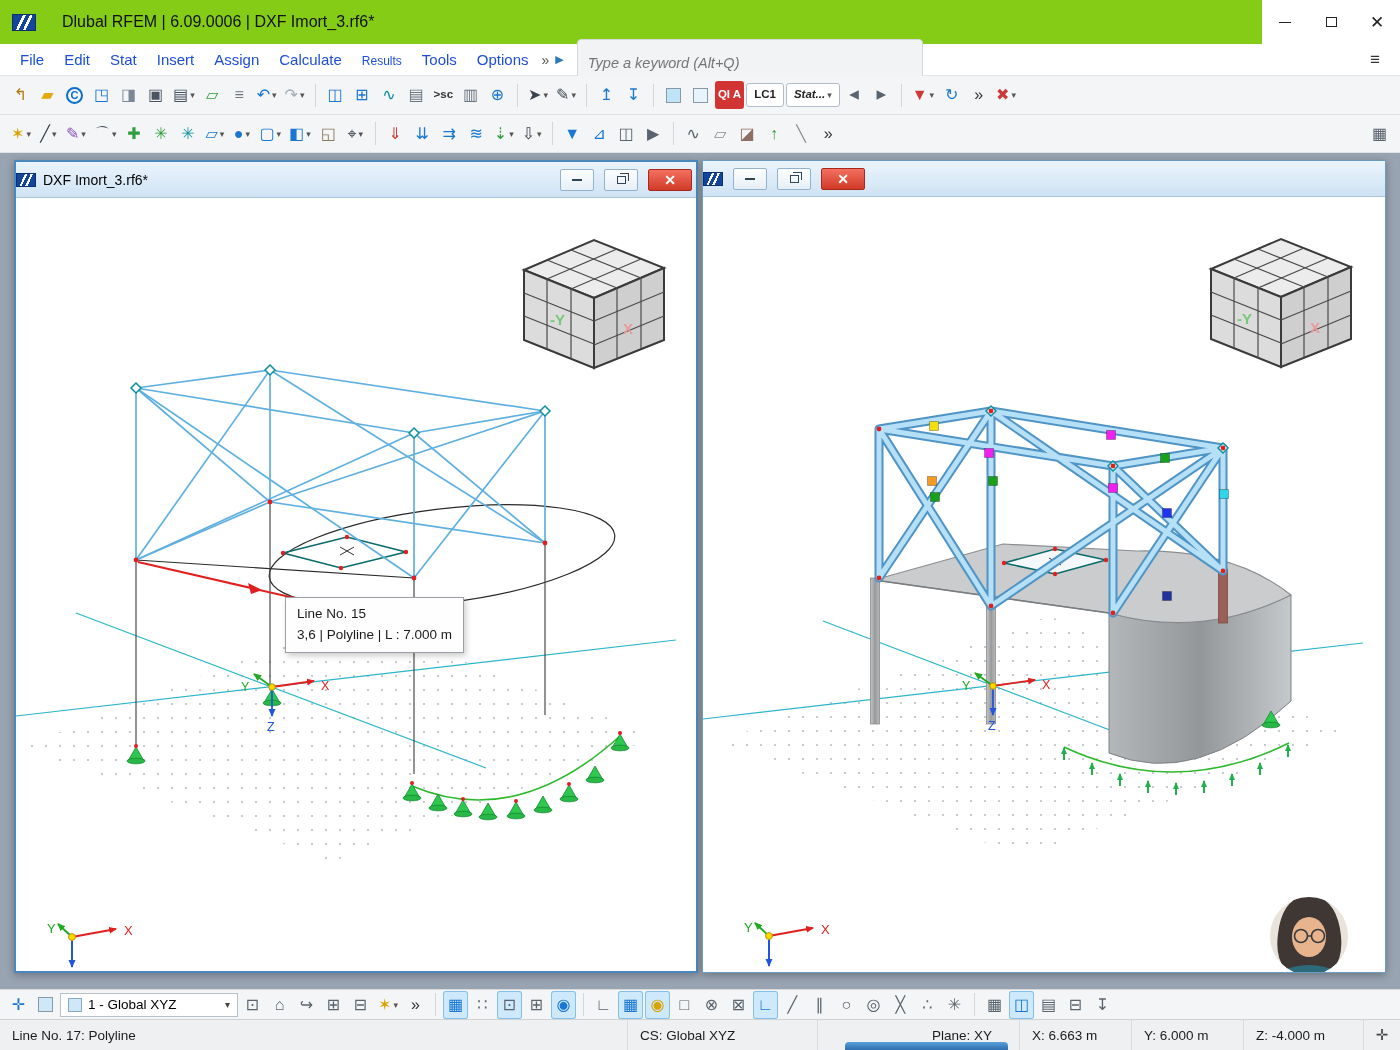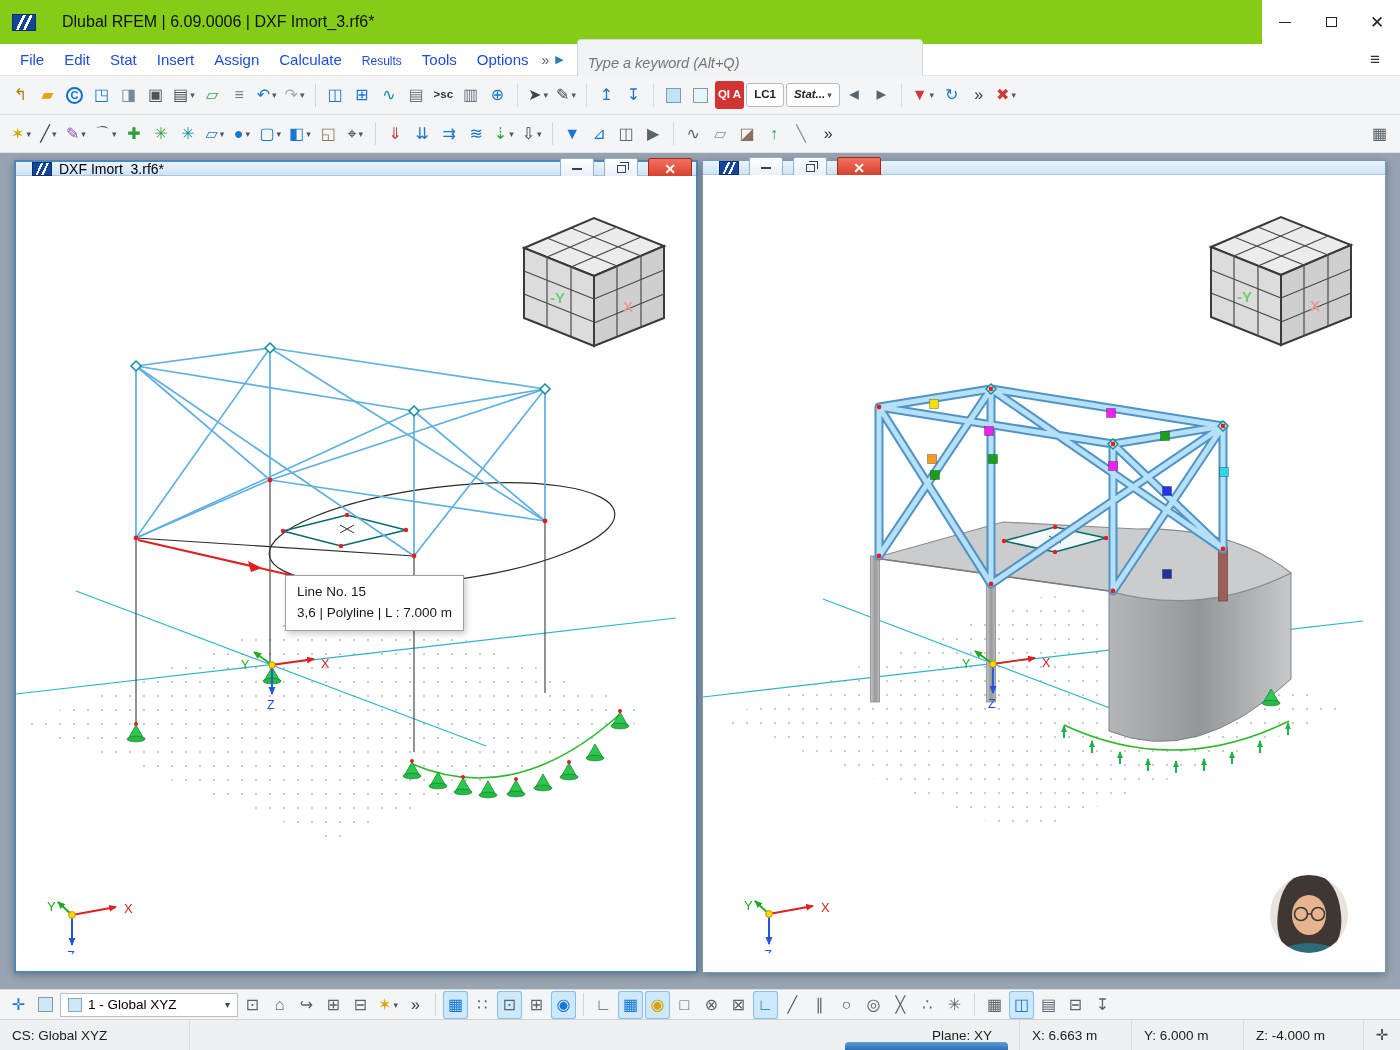--- a/index.html
+++ b/index.html
@@ -38,21 +38,21 @@
   .tbtn.boxed{border:1px solid #b0bcc8;background:#fff;height:24px;padding:0 7px}
   .tbtn.active{background:#cde9fb;box-shadow:inset 0 0 0 1px #85c0e8}
   .tsep{width:1px;height:23px;background:#d4d7da;margin:0 5px;flex:none}
   .tspacer{flex:1}
 
   
   .mdi{position:relative;flex:1;background:#99a4b2}
   .child{position:absolute;top:7px;width:684px;height:813px;background:#fff;border:1px solid #6a9cc4;box-shadow:0 2px 8px rgba(0,0,0,.3);display:flex;flex-direction:column}
   .child.left{left:14px;border:2px solid #4a88bd}
   .child.right{left:702px}
-  .cw-title{height:14px;flex:none;background:linear-gradient(#ebf4fc,#cfe3f4);border-bottom:1px solid #a9c6de;display:flex;align-items:center;gap:7px;padding:0 4px 0 16px}
+  .cw-title{height:36px;flex:none;background:linear-gradient(#ebf4fc,#cfe3f4);border-bottom:1px solid #a9c6de;display:flex;align-items:center;gap:7px;padding:0 4px 0 0}
   .logo-mini{width:20px;height:14px;border:1px solid #0a2f6f;flex:none;
     background:linear-gradient(115deg,#14459a 34%,#fff 34%,#fff 44%,#14459a 44%,#14459a 58%,#fff 58%,#fff 68%,#14459a 68%)}
   .cw-title .t{font-size:14px;color:#000;flex:1;white-space:nowrap;overflow:hidden}
   .cwb{width:34px;height:22px;margin-left:3px;border:1px solid #93b3cc;border-radius:2px;background:linear-gradient(#fdfefe,#e6eff7);display:flex;align-items:center;justify-content:center;font-family:inherit}
   .cwb .ico-min2{display:block;width:10px;border-bottom:2px solid #345}
   .cwb .ico-rest{position:relative;display:block;width:9px;height:8px;border:1.2px solid #345}
   .cwb .ico-rest::before{content:"";position:absolute;left:2px;top:-4px;width:8px;height:7px;border:1.2px solid #345;border-bottom:none;border-left:none}
   .cwb.close{width:44px;background:linear-gradient(#f3705f,#d13a27);border-color:#a8291c;color:#fff;font-weight:bold;font-size:14px}
   .cw-client{flex:1;position:relative;background:#fff;overflow:hidden}
   svg.scene{position:absolute;left:0;top:0}
@@ -832,20 +832,21 @@
       <button class="tbtn">
         <span class="bindtext" style="color: rgb(90, 100, 110);">⊟</span>
       </button>
       <button class="tbtn">
         <span class="bindtext" style="color: rgb(90, 100, 110);">↧</span>
       </button>
     </span>
 </div>
 
 <div class="statusbar">
+  <div class="sb-cell sb-sel">Line No. 17: Polyline</div>
   <div class="sb-cell sb-cs">CS: Global XYZ</div>
   <div class="sb-cell sb-fill"></div>
   <div class="sb-cell sb-plane">Plane: XY</div>
   <div class="sb-cell sb-x">X: 6.663 m</div>
   <div class="sb-cell sb-y">Y: 6.000 m</div>
   <div class="sb-cell sb-z">Z: -4.000 m</div>
   <div class="sb-cell sb-ico">✛</div>
   <div class="taskbar-peek"></div>
 </div>
 

